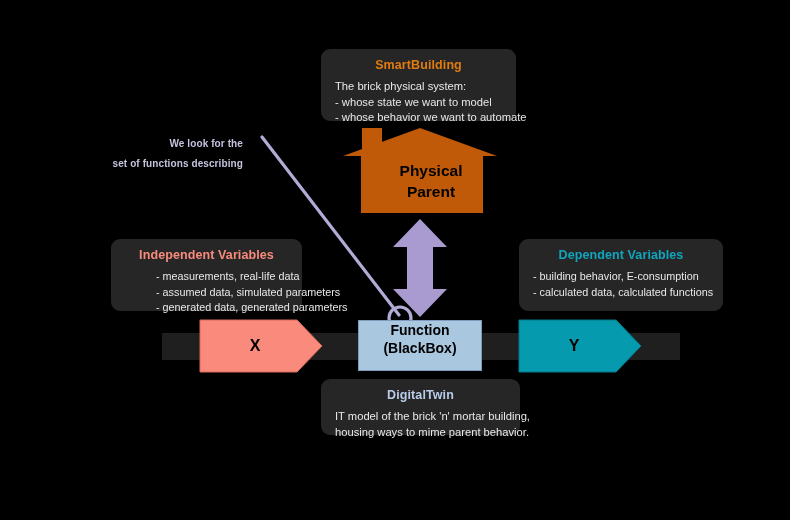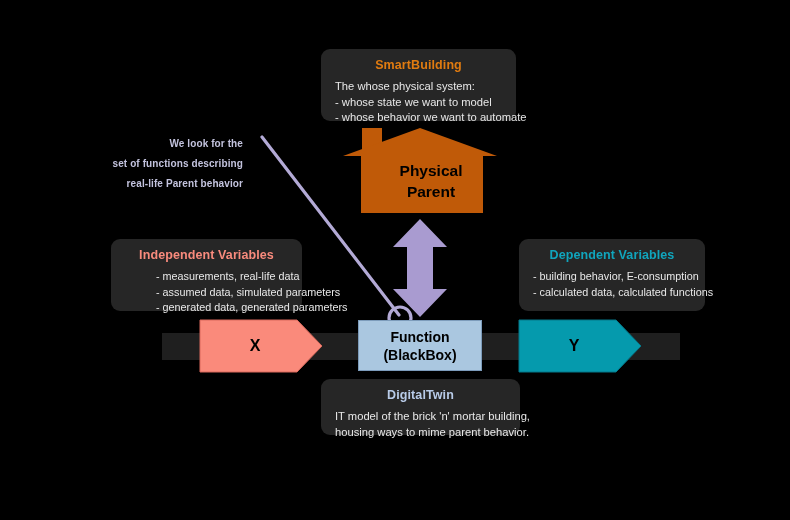--- a/index.html
+++ b/index.html
@@ -45,21 +45,21 @@
     white-space: nowrap;
   }
 
   #box-smartbuilding { left: 321px; top: 29px;  width: 195px; height: 72px; margin-top: 20px; }
   #box-smartbuilding .ib-title { color: #e07b10; }
 
   #box-independent   { left: 111px; top: 239px; width: 191px; height: 72px; }
   #box-independent .ib-title { color: #f98b7d; }
   #box-independent .ib-line { font-size: 10.8px; margin-left: 31px; }
 
-  #box-dependent     { left: 519px; top: 239px; width: 186px; height: 72px; }
+  #box-dependent     { left: 519px; top: 239px; width: 204px; height: 72px; }
   #box-dependent .ib-title { color: #10a5bd; }
   #box-dependent .ib-line { font-size: 10.8px; }
 
   #box-digitaltwin   { left: 321px; top: 379px; width: 199px; height: 56px; }
   #box-digitaltwin .ib-title { color: #b8cbe8; }
 
   
   #annotation {
     position: absolute;
     left: 28px;
@@ -110,21 +110,20 @@
   #function-box {
     position: absolute;
     left: 358px; top: 320px;
     width: 124px; height: 51px;
     background: #aac7e0;
     border: 1px solid #7d9cbb;
     box-sizing: border-box;
     display: flex;
     flex-direction: column;
     align-items: center;
-    justify-content: center;
     color: #000000;
     font-weight: bold;
     font-size: 14px;
     line-height: 18px;
   }
 
   
   #overlay { position: absolute; left: 0; top: 0; width: 790px; height: 520px; pointer-events: none; }
 </style>
 </head>
@@ -168,26 +167,25 @@
   </div>
 
   <div id="function-box">
     <div>Function</div>
     <div>(BlackBox)</div>
   </div>
 
   <div id="annotation">
     <div>We look for the</div>
     <div>set of functions describing</div>
-    <div>real-life Parent behavior</div>
   </div>
 
   <div class="infobox" id="box-smartbuilding">
     <div class="ib-title">SmartBuilding</div>
-    <div class="ib-line">The whose physical system:</div>
+    <div class="ib-line">The brick physical system:</div>
     <div class="ib-line">- whose state we want to model</div>
     <div class="ib-line">- whose behavior we want to automate</div>
   </div>
 
   <div class="infobox" id="box-independent">
     <div class="ib-title">Independent Variables</div>
     <div class="ib-line">- measurements, real-life data</div>
     <div class="ib-line">- assumed data, simulated parameters</div>
     <div class="ib-line">- generated data, generated parameters</div>
   </div>

